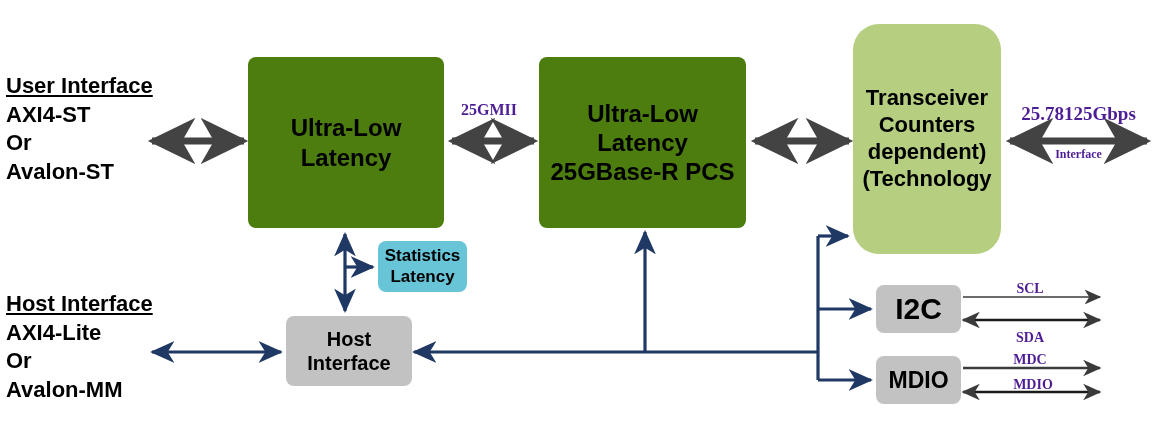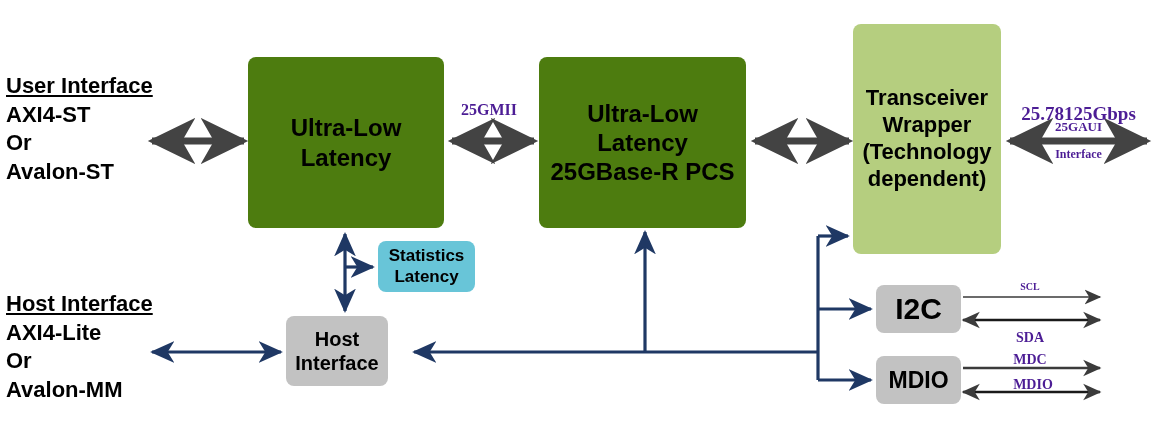--- a/index.html
+++ b/index.html
@@ -20,29 +20,29 @@
     display:flex;
     align-items:center;
     justify-content:center;
     text-align:center;
     font-weight:bold;
     color:#000;
     line-height:1.22;
     border-radius:8px;
   }
   .blk-blue{ background:#4d7c0f; }
-  .blk-green{ background:#b5ce7f; }
+  .blk-green{ background:#b5ce7f;border-radius:26px; }
   .blk-cyan{ background:#68c5d8; }
   .blk-gray{ background:#c2c2c2; }
 
   #mac   { left:248px; top:57px;  width:196px; height:171px; font-size:24px; }
   #pcs   { left:539px; top:57px;  width:207px; height:171px; font-size:24px; }
   #xcvr  { left:853px; top:24px;  width:148px; height:230px; font-size:22px; }
-  #stats { left:378px; top:241px; width:97px; height:51px;  font-size:17px; }
-  #host  { left:286px; top:316px; width:102px; height:70px;  font-size:20px; }
+  #stats { left:378px; top:241px; width:89px; height:51px;  font-size:17px; }
+  #host  { left:286px; top:316px; width:126px; height:70px;  font-size:20px; }
   #i2c   { left:876px; top:285px; width:85px;  height:48px;  font-size:30px; }
   #mdio  { left:876px; top:356px; width:85px;  height:48px;  font-size:23px; }
 
   
   .caption{
     position:absolute;
     text-align:left;
     font-weight:bold;
     color:#000;
     line-height:1.30;
@@ -57,21 +57,21 @@
     font-weight:bold;
     color:#4c1d95;
     text-align:center;
     white-space:nowrap;
     font-family:Liberation Serif, serif;
   }
   #lbl-gmii { left:447px; top:101px; width:84px;  font-size:16px; }
   #lbl-aui1 { left:1012px;top:103px; width:133px; font-size:19px; }
   #lbl-aui2 { left:1012px;top:119px; width:133px; font-size:13px; }
   #lbl-aui3 { left:1012px;top:147px; width:133px; font-size:12px; }
-  #lbl-scl  { left:985px; top:281px; width:90px;  font-size:10px; }
+  #lbl-scl  { left:985px; top:281px; width:90px;  font-size:14px; }
   #lbl-sda  { left:985px; top:305px; width:90px;  font-size:14px;margin-top:25px; }
   #lbl-mdc  { left:985px; top:352px; width:90px;  font-size:14px; }
   #lbl-mdio { left:985px; top:377px; width:96px;  font-size:14px; }
 
   
   #wires{ position:absolute; left:0; top:0; width:1153px; height:432px; }
 </style>
 </head>
 <body>
 
@@ -145,23 +145,23 @@
     <div>
       <div>Ultra-Low</div>
       <div>Latency</div>
       <div>25GBase-R PCS</div>
     </div>
   </div>
 
   <div id="xcvr" class="blk blk-green">
     <div>
       <div>Transceiver</div>
-      <div>Wrapper</div>
+      <div>Counters</div>
+      <div>dependent)</div>
       <div>(Technology</div>
-      <div>dependent)</div>
     </div>
   </div>
 
   <div id="stats" class="blk blk-cyan">
     <div>
       <div>Statistics</div>
       <div>Latency</div>
     </div>
   </div>
 
@@ -189,20 +189,19 @@
 
   <div id="cap-host" class="caption">
     <div class="hdr">Host Interface</div>
     <div>AXI4-Lite</div>
     <div>Or</div>
     <div>Avalon-MM</div>
   </div>
 
   <div id="lbl-gmii" class="lbl">25GMII</div>
   <div id="lbl-aui1" class="lbl">25.78125Gbps</div>
-  <div id="lbl-aui2" class="lbl">25GAUI</div>
   <div id="lbl-aui3" class="lbl">Interface</div>
   <div id="lbl-scl" class="lbl">SCL</div>
   <div id="lbl-sda" class="lbl">SDA</div>
   <div id="lbl-mdc" class="lbl">MDC</div>
   <div id="lbl-mdio" class="lbl">MDIO</div>
 
 </div>
 
 </body></html>

